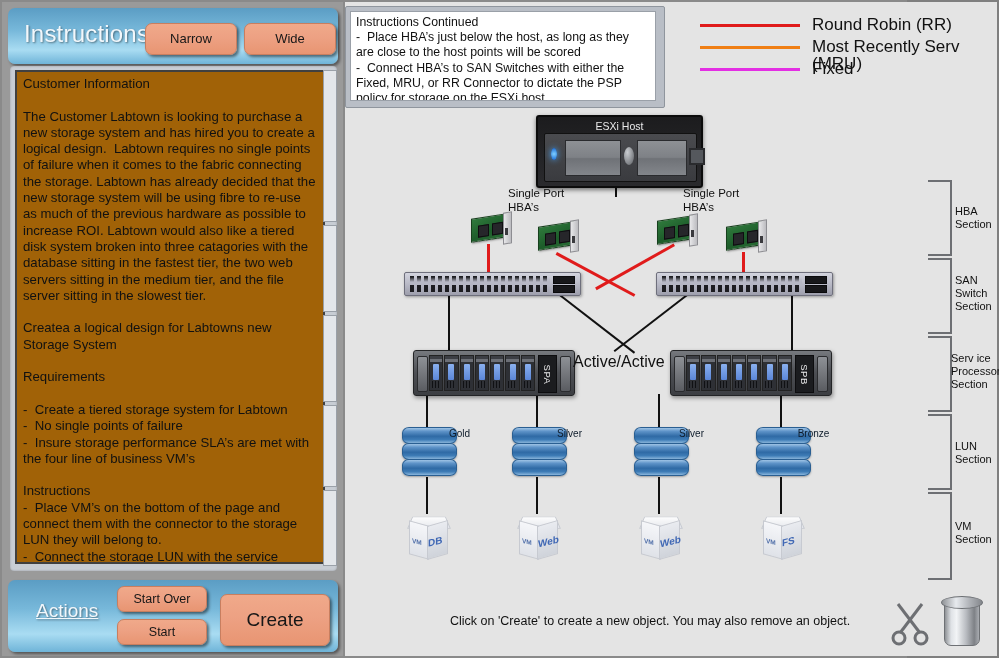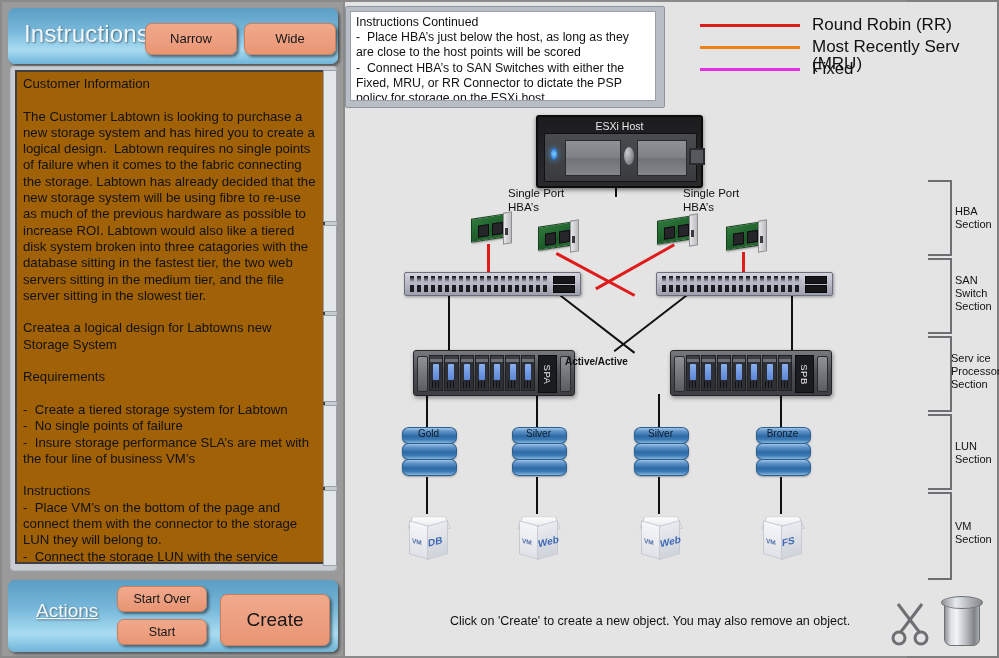--- a/index.html
+++ b/index.html
@@ -110,21 +110,21 @@
   .sp-tag{position:absolute;top:4px;width:17px;height:36px;background:#1b1c1f;border:1px solid #0d0d0f;
     color:#e9e9ea;font-size:9.5px;display:flex;align-items:center;justify-content:center;}
   .sp-tag span{transform:rotate(90deg);white-space:nowrap;letter-spacing:.5px;}
 
   
   .lun{position:absolute;width:53px;height:50px;}
   .lun-disc{position:absolute;left:0;width:53px;height:15px;border-radius:7px/6px;
     background:linear-gradient(to bottom,#9fc4e6 0%,#5e93c8 22%,#2f6aa5 55%,#3e7cb6 78%,#8ab6dd 100%);
     border:1px solid #2a5f92;box-shadow:0 1px 2px rgba(0,0,0,.3);}
   .lun-disc.d1{top:0;} .lun-disc.d2{top:16px;} .lun-disc.d3{top:32px;}
-  .lun-lbl{position:absolute;left:0;top:1px;width:53px;text-align:center;font-size:10px;color:#0d1b2a;}
+  .lun-lbl{position:absolute;left:0;top:1px;width:53px;text-align:center;font-size:10px;color:#0d1b2a;padding-left:31px;}
 
   
   .vm{position:absolute;width:46px;height:46px;}
   .vm-top{position:absolute;left:5px;top:0;width:36px;height:14px;
     background:linear-gradient(to bottom,#fdfdfd,#e7e9ee);border:1px solid #c7cad1;
     transform:perspective(40px) rotateX(42deg);}
   .vm-lf{position:absolute;left:4px;top:9px;width:18px;height:32px;
     background:linear-gradient(to bottom,#f5f6f9,#dfe2e8);border:1px solid #c7cad1;
     transform:skewY(16deg);}
   .vm-rt{position:absolute;left:22px;top:9px;width:19px;height:32px;
@@ -311,21 +311,21 @@
         <div class="drv"></div>
         <div class="drv"></div>
         <div class="drv"></div>
       </div>
       <div class="sp-tag" style="left:124px;">
         <span>SPA</span>
       </div>
       <div class="sp-ear r"></div>
     </div>
 
-    <div class="clabel" style="left:220px;top:353px;font-size:10px;font-weight:bold;">Active/Active</div>
+    <div class="clabel" style="left:228px;top:353px;font-size:16px;">Active/Active</div>
 
     <div class="sp" style="left:325px;top:348px;">
       <div class="sp-ear l"></div>
       <div class="sp-drives">
         <div class="drv"></div>
         <div class="drv"></div>
         <div class="drv"></div>
         <div class="drv"></div>
         <div class="drv"></div>
         <div class="drv"></div>

